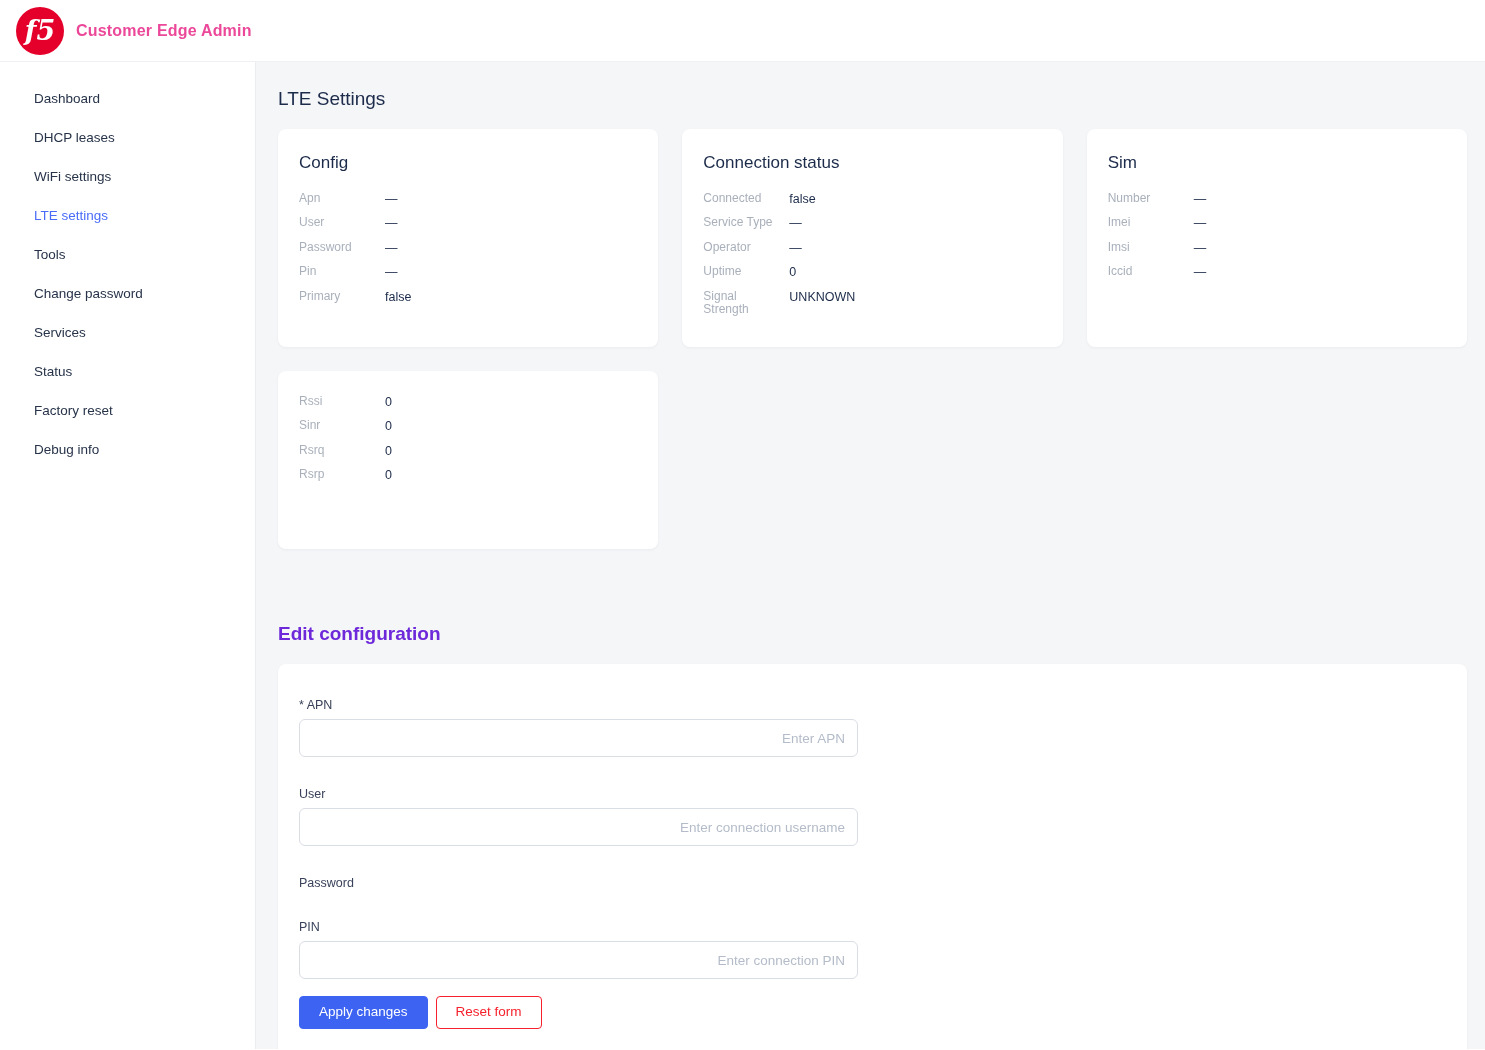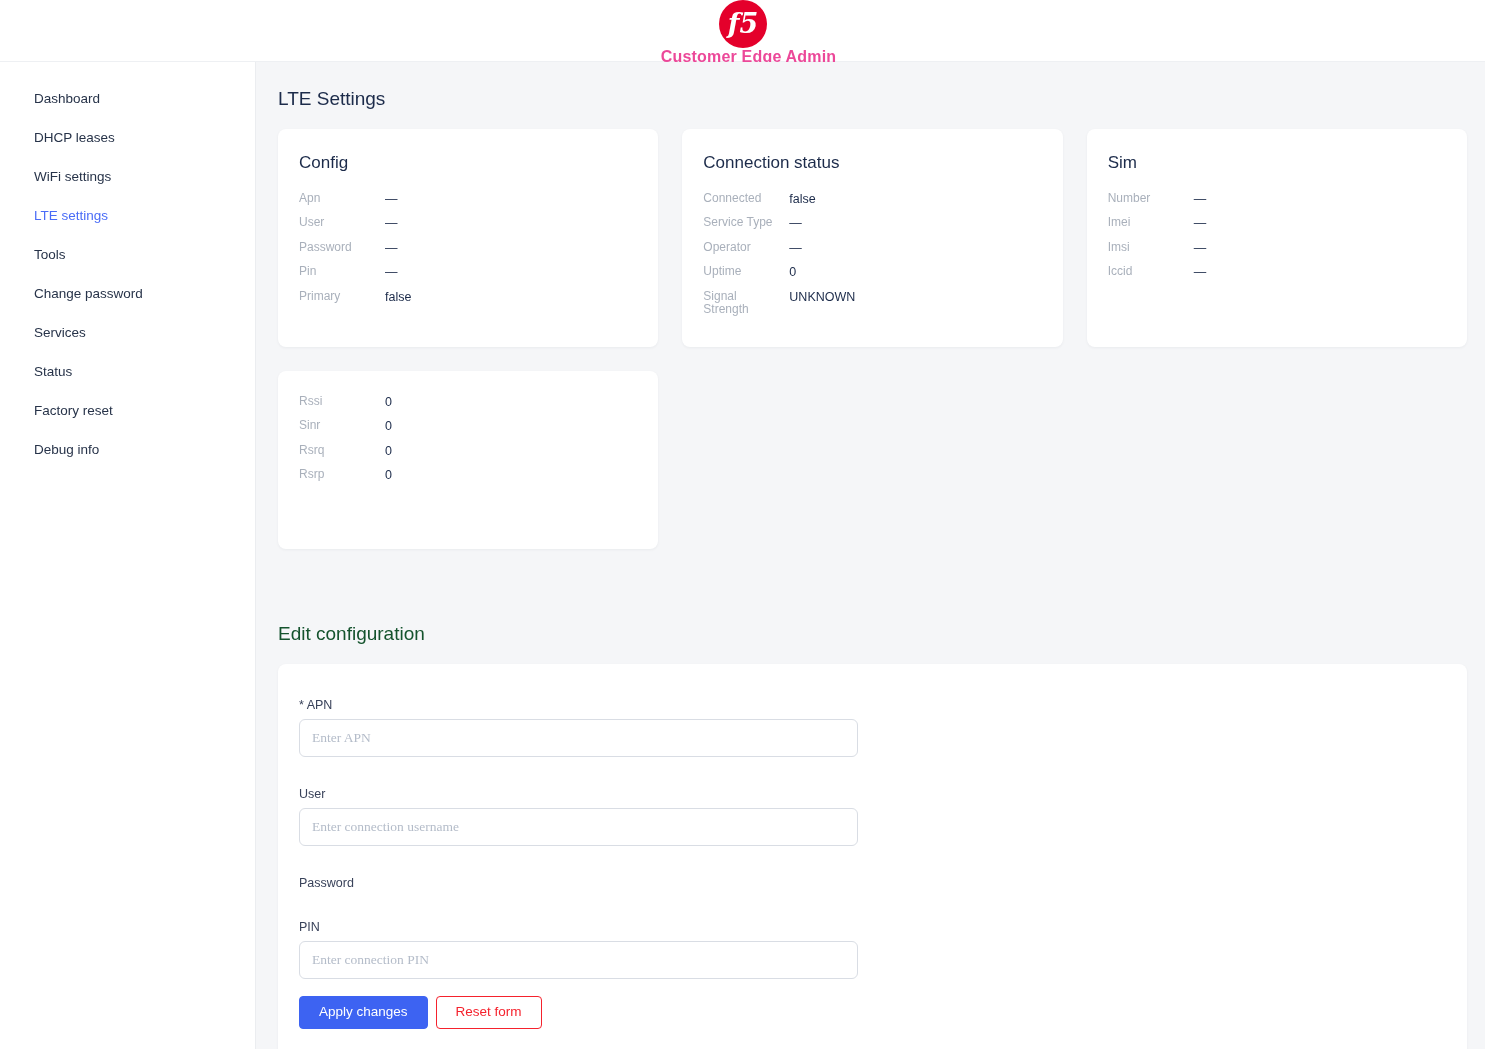--- a/index.html
+++ b/index.html
@@ -9,21 +9,20 @@
     background: #ffffff;
     color: #1c2b4a;
   }
   .header {
     height: 62px;
     display: flex;
     align-items: center;
     padding: 0 16px;
     background: #fff;
     border-bottom: 1px solid #eef0f3;
-    flex-direction: column;
   }
   .logo { width: 48px; height: 48px; flex: none; }
   .brand {
     color: #ec4899;
     font-weight: 700;
     font-size: 16px;
     margin-left: 12px;
     letter-spacing: .2px;
   }
   .app-body { display: flex; height: 987px; }
@@ -64,43 +63,44 @@
     border-radius: 8px;
     padding: 24px 21px 20px;
     box-shadow: 0 1px 3px rgba(20,30,60,.05);
   }
   .card.tall { min-height: 217px; }
   .card.signal { min-height: 178px; grid-column: 1; }
   .card-title { font-size: 17px; font-weight: 500; color: #1c2b4a; margin-bottom: 19px; }
   .kv-row { display: flex; margin-bottom: 10px; line-height: 1.15; }
   .kv-label { flex: none; width: 86px; padding-right: 6px; color: #a9b0bb; font-size: 12px; }
   .kv-value { color: #1c2b4a; font-size: 12.5px; }
-  .section-title { margin-top: 74px; font-size: 19px; font-weight: 400; color: #14532d; }
+  .section-title { margin-top: 74px; font-size: 19px; font-weight: 700; color: #6d28d9; }
   .form-card {
     margin-top: 19px;
     background: #fff;
     border-radius: 8px 8px 0 0;
     padding: 34px 21px;
     min-height: 420px;
     box-shadow: 0 1px 3px rgba(20,30,60,.05);
   }
   .form-group { width: 559px; }
   .form-group + .form-group { margin-top: 30px; }
   .form-label { display: block; font-size: 12.5px; color: #39425a; margin-bottom: 7px; }
   .form-input {
     width: 559px;
     height: 38px;
     border: 1px solid #d9dde4;
     border-radius: 6px;
     padding: 0 12px;
     font-size: 13.5px;
     color: #1c2b4a;
-    font-family: Liberation Serif, serif;
+    font-family: Liberation Sans, sans-serif;
     outline: none;
     background: #fff;
+    text-align: right;
   }
   .form-input::placeholder { color: #b4bcc9; }
   .btn-row { margin-top: 17px; display: flex; gap: 8px; }
   .btn {
     font-family: inherit;
     font-size: 13.5px;
     border-radius: 4px;
     cursor: pointer;
     padding: 7px 19px;
     line-height: 1.25;

